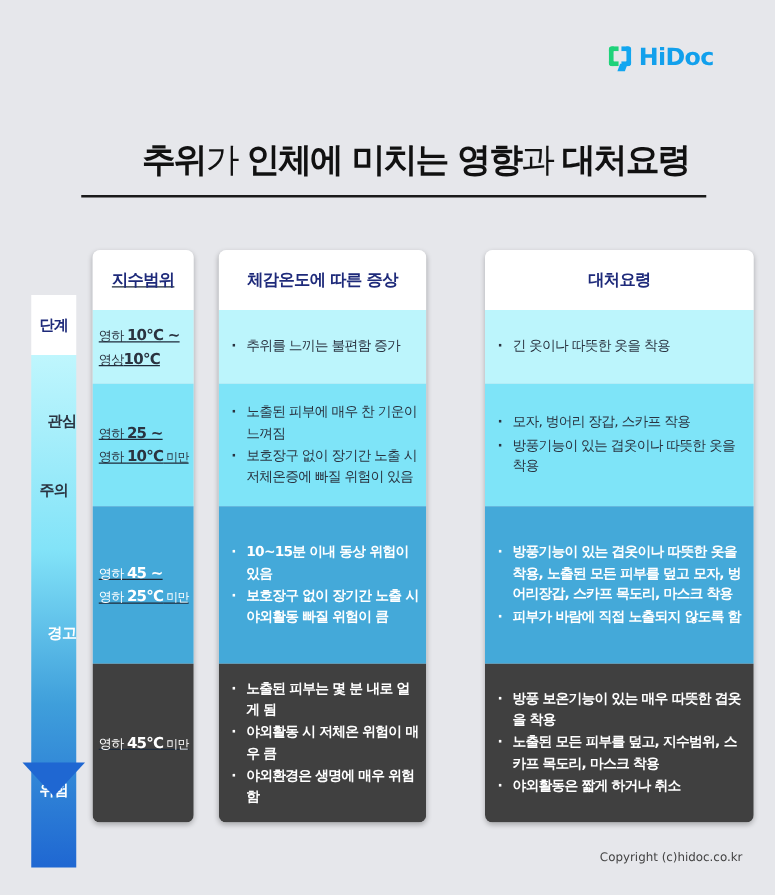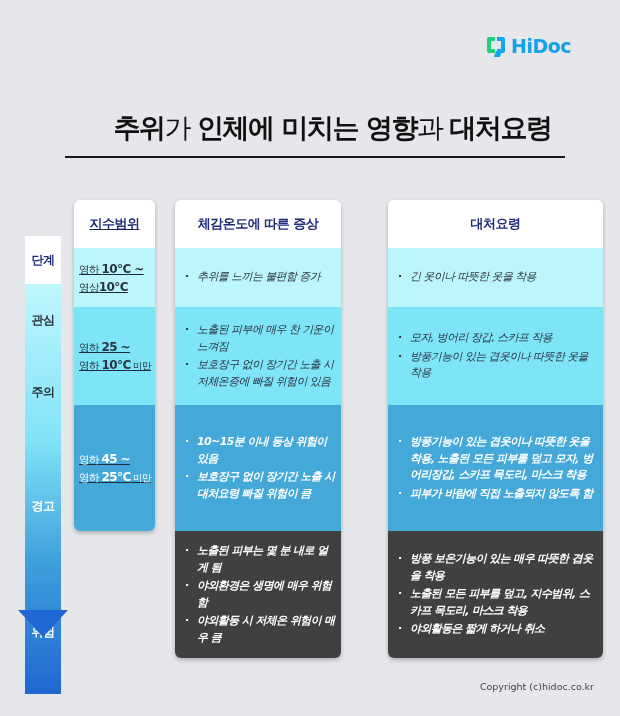--- a/index.html
+++ b/index.html
@@ -31,21 +31,21 @@
   .stage .lbl { position: absolute; left: 0; width: 36px; text-align: center; font-weight: bold; font-size: 12px; letter-spacing: -0.5px; }
   .arrow { position: absolute; left: 18px; top: 610px; width: 0; height: 0; border-left: 25px solid transparent; border-right: 25px solid transparent; border-top: 27px solid #1f67d2; }
 
   .range { left: 74px; width: 81px; text-decoration: underline; }
   .range .cell { padding-left: 5px; font-size: 10.5px; }
   .range b { font-size: 12px; font-weight: bold; }
   .range .small { font-size: 9.5px; }
 
   .symp { left: 175px; width: 166px; }
   .act  { left: 388px; width: 215px; }
-  .symp .cell, .act .cell { padding-left: 10px; padding-right: 6px; font-style: italic; }
+  .symp .cell, .act .cell { padding-left: 10px; padding-right: 6px; }
   ul.bl { list-style: none; }
   ul.bl li { position: relative; padding-left: 12px; margin: 2px 0; }
   ul.bl li::before { content: "·"; position: absolute; left: 0; top: 0; font-weight: bold; }
   .r3 ul.bl, .r4 ul.bl { font-weight: bold; }
 
   .copyright { position: absolute; right: 26px; top: 681px; font-size: 9.5px; color: #444; }
 </style>
 </head>
 <body>
 
@@ -59,23 +59,23 @@
 </div>
 
 <div class="title">
   <span>추위</span><span class="thin">가 </span><span>인체에 미치는 영향</span><span class="thin">과 </span><span>대처요령</span>
 </div>
 <div class="title-rule"></div>
 
 <div class="stage">
   <div class="head">단계</div>
   <div class="body">
-    <div class="lbl" style="top:28px;color:#2a3340;">관심</div>
+    <div class="lbl" style="top:45px;color:#2a3340;text-align:right;">관심</div>
     <div class="lbl" style="top:100px;color:#2a3340;">주의</div>
-    <div class="lbl" style="top:214px;color:#fff;">경고</div>
+    <div class="lbl" style="top:214px;color:#fff;text-align:right;">경고</div>
     <div class="lbl" style="top:340px;color:#fff;">위험</div>
   </div>
 </div>
 <div class="arrow"></div>
 
 <div class="col range">
   <div class="head">지수범위</div>
   <div class="cell r1">
     <div>
       <div><span>영하 </span><b>10°C ~</b></div>
@@ -87,46 +87,51 @@
       <div><span>영하 </span><b>25 ~</b></div>
       <div><span>영하 </span><b>10°C</b><span class="small"> 미만</span></div>
     </div>
   </div>
   <div class="cell r3">
     <div>
       <div><span>영하 </span><b>45  ~</b></div>
       <div><span>영하 </span><b>25°C</b><span class="small"> 미만</span></div>
     </div>
   </div>
+  <div class="cell r4">
+    <div>
+      <div><span>영하 </span><b>45°C</b><span class="small"> 미만</span></div>
+    </div>
+  </div>
 </div>
 
 <div class="col symp">
   <div class="head">체감온도에 따른 증상</div>
   <div class="cell r1">
     <ul class="bl">
       <li>추위를 느끼는 불편함 증가</li>
     </ul>
   </div>
   <div class="cell r2">
     <ul class="bl">
       <li>노출된 피부에 매우 찬 기운이 느껴짐</li>
       <li>보호장구 없이 장기간 노출 시 저체온증에 빠질 위험이 있음</li>
     </ul>
   </div>
   <div class="cell r3">
     <ul class="bl">
       <li>10~15분 이내 동상 위험이 있음</li>
-      <li>보호장구 없이 장기간 노출 시 대처요령 빠질 위험이 큼</li>
+      <li>보호장구 없이 장기간 노출 시 야외활동 빠질 위험이 큼</li>
     </ul>
   </div>
   <div class="cell r4">
     <ul class="bl">
       <li>노출된 피부는 몇 분 내로 얼게 됨</li>
+      <li>야외활동 시 저체온 위험이 매우 큼</li>
       <li>야외환경은 생명에 매우 위험함</li>
-      <li>야외활동 시 저체온 위험이 매우 큼</li>
     </ul>
   </div>
 </div>
 
 <div class="col act">
   <div class="head">대처요령</div>
   <div class="cell r1">
     <ul class="bl">
       <li>긴 옷이나 따뜻한 옷을 착용</li>
     </ul>

